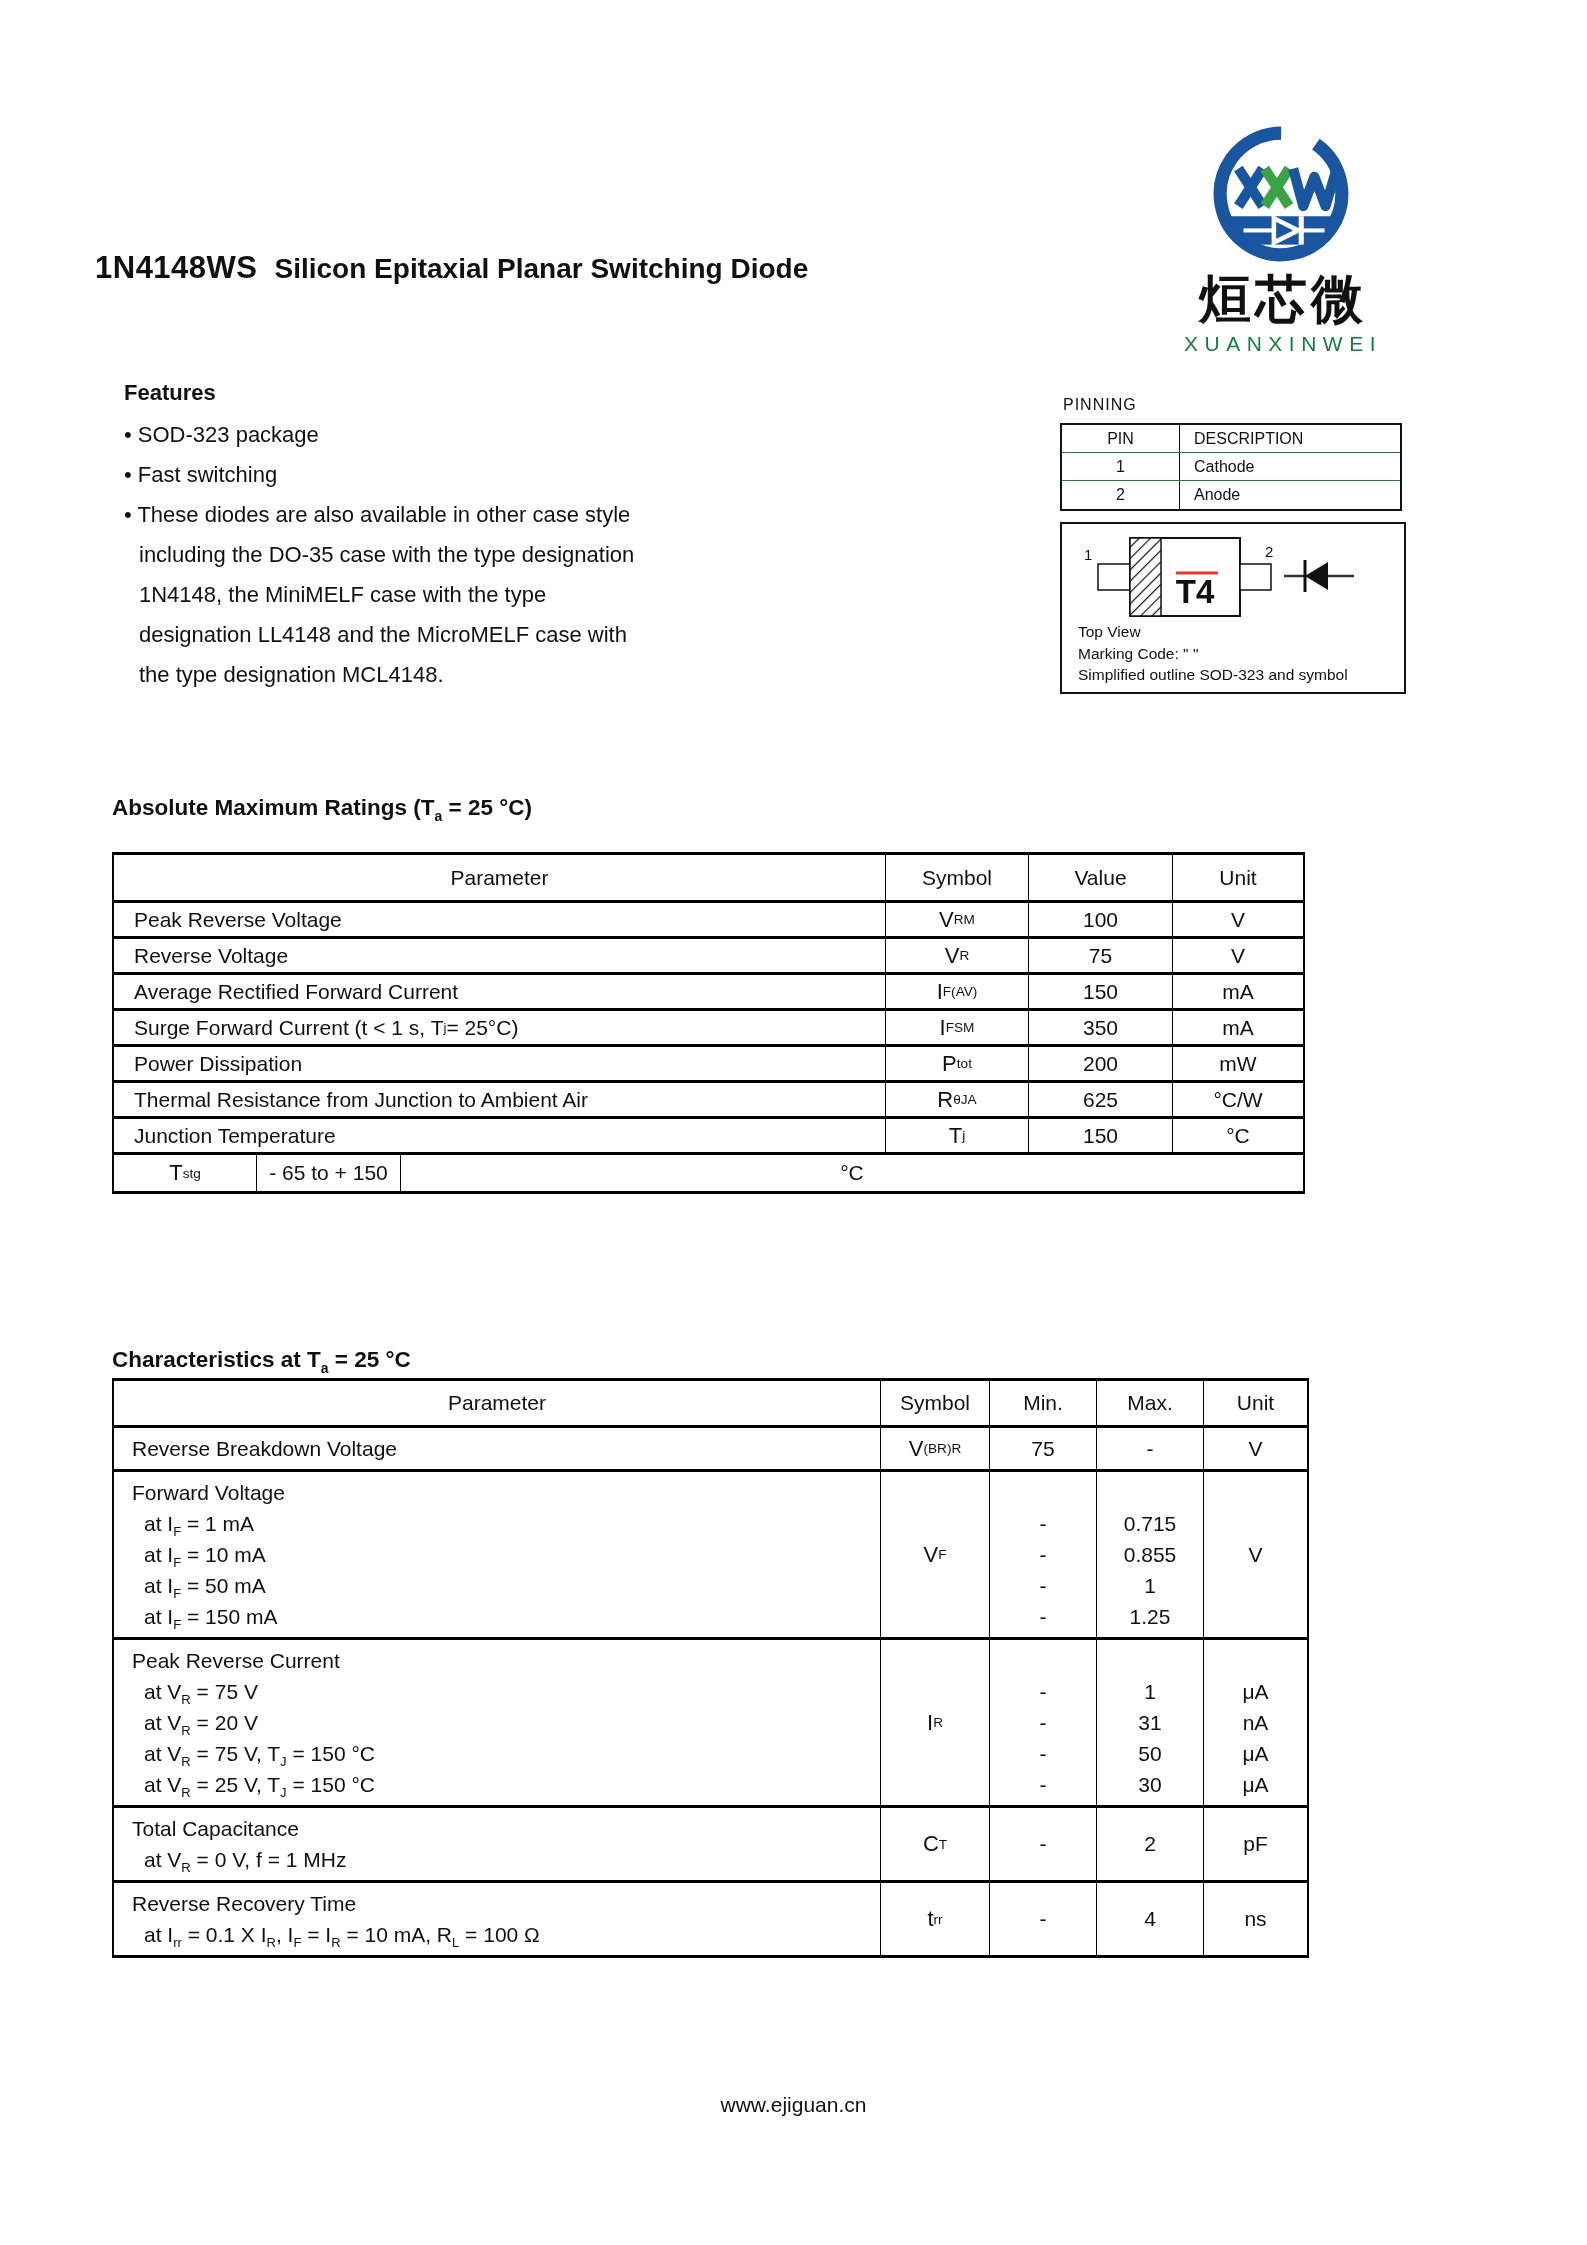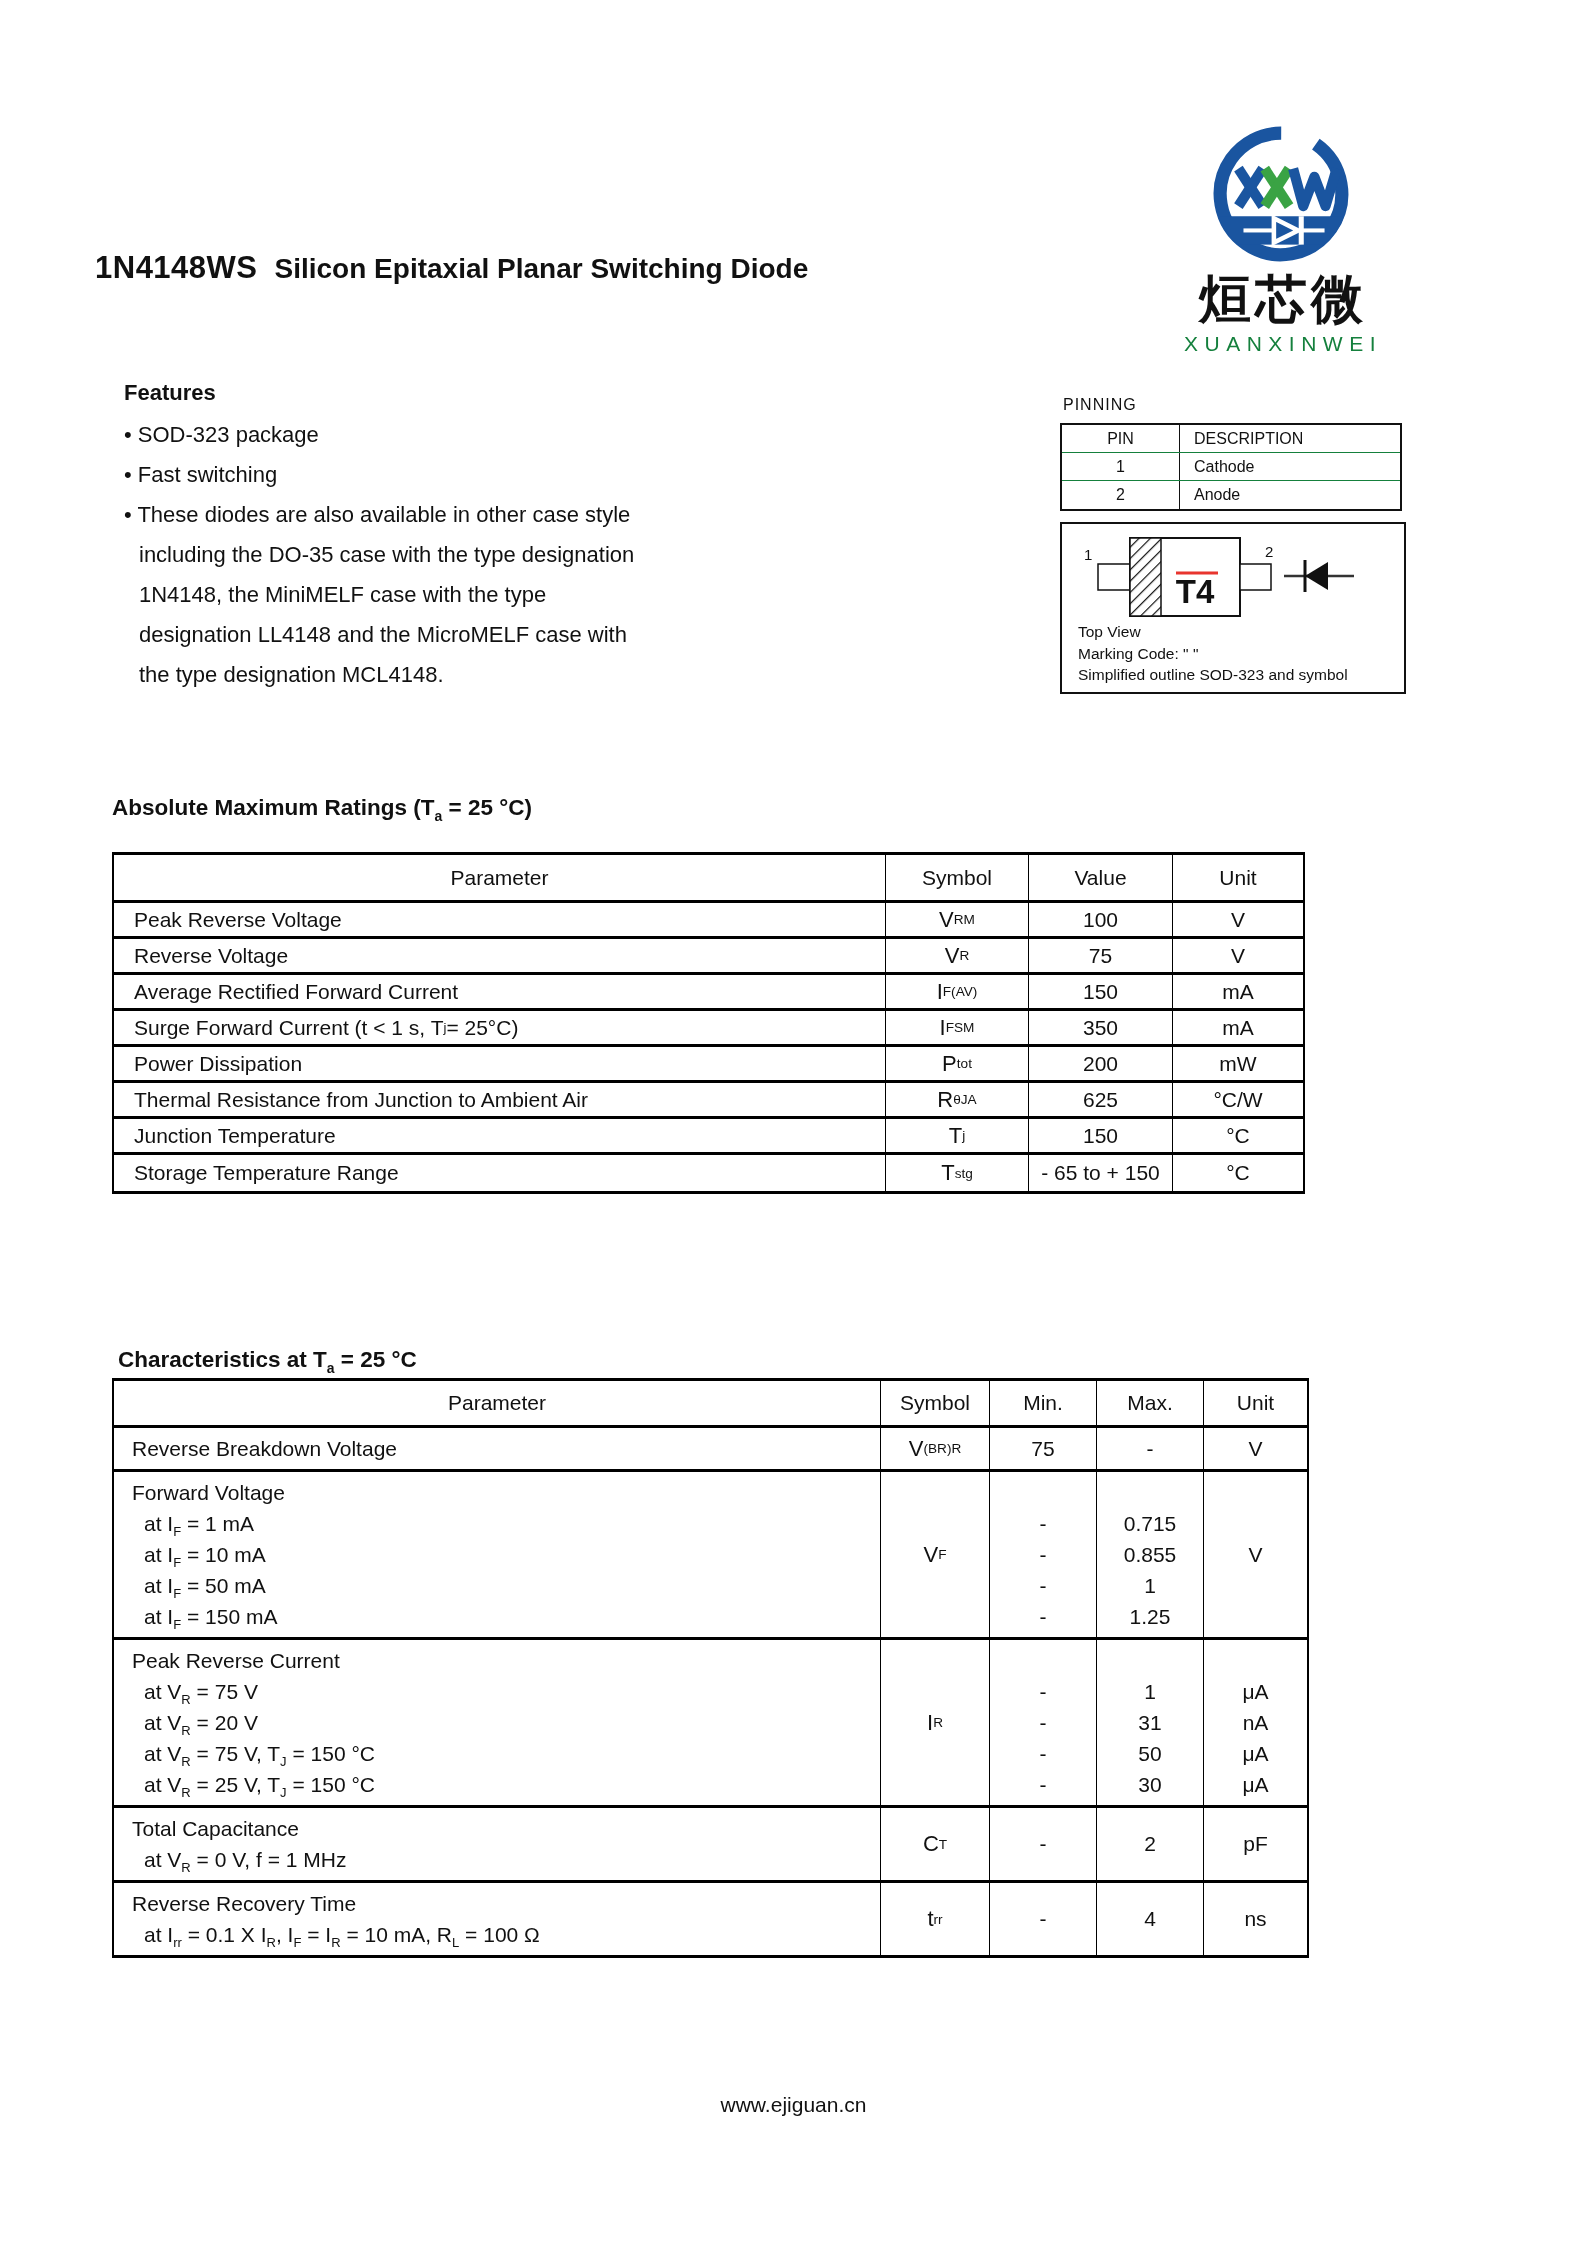--- a/index.html
+++ b/index.html
@@ -31,21 +31,21 @@
   .pin-c1{width:118px;display:flex;align-items:center;justify-content:center;border-right:1px solid #111;box-sizing:border-box;}
   .pin-c2{flex:1;display:flex;align-items:center;padding-left:14px;}
 
   .pkg-box{position:absolute;left:1060px;top:522px;width:346px;height:172px;border:2px solid #111;box-sizing:border-box;}
   .pkg-svg{position:absolute;left:0;top:0;}
   .pkg-captions{position:absolute;left:16px;top:97px;font-size:15.5px;line-height:21.5px;white-space:nowrap;}
 
   
   .sec-h{position:absolute;font-size:22.5px;font-weight:bold;white-space:nowrap;}
   #amr-heading{left:112px;top:795px;}
-  #char-heading{left:112px;top:1347px;margin-left:6px;}
+  #char-heading{left:112px;top:1347px;}
 
   sub{font-size:62%;}
 
   
   .amr-table{position:absolute;left:112px;top:852px;width:1193px;border:2px solid #000;
              border-top-width:3px;border-bottom-width:3px;box-sizing:border-box;font-size:21px;}
   .amr-row{display:flex;height:36px;border-bottom:3px solid #000;box-sizing:border-box;}
   .amr-row.head{height:48px;}
   .amr-row:last-child{border-bottom:none;}
   .ac{display:flex;align-items:center;justify-content:center;border-right:1px solid #000;box-sizing:border-box;}
@@ -216,21 +216,20 @@
         <div class="ac w2">625</div>
         <div class="ac">°C/W</div>
       </div>
       <div class="amr-row">
         <div class="ac w0 param">Junction Temperature</div>
         <div class="ac w1 sym">T<sub>j</sub></div>
         <div class="ac w2">150</div>
         <div class="ac">°C</div>
       </div>
       <div class="amr-row">
-        <div class="ac w0 param">Storage Temperature Range</div>
         <div class="ac w1 sym">T<sub>stg</sub></div>
         <div class="ac w2">- 65 to + 150</div>
         <div class="ac">°C</div>
       </div>
     </div>
 
   <div class="sec-h" id="char-heading">Characteristics at T<sub>a</sub> = 25 °C</div>
   <div class="char-table" id="char-table">
       <div class="crow head">
         <div class="cc x0 center">Parameter</div>

